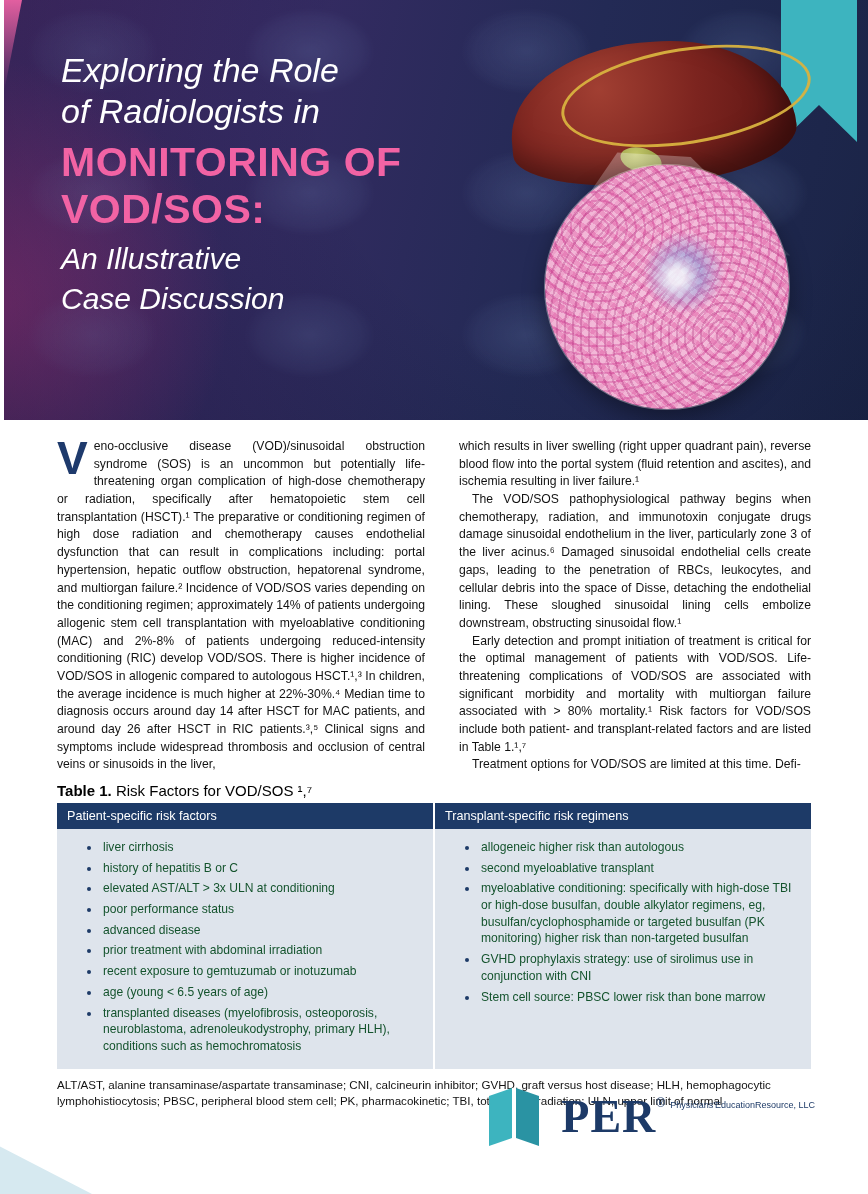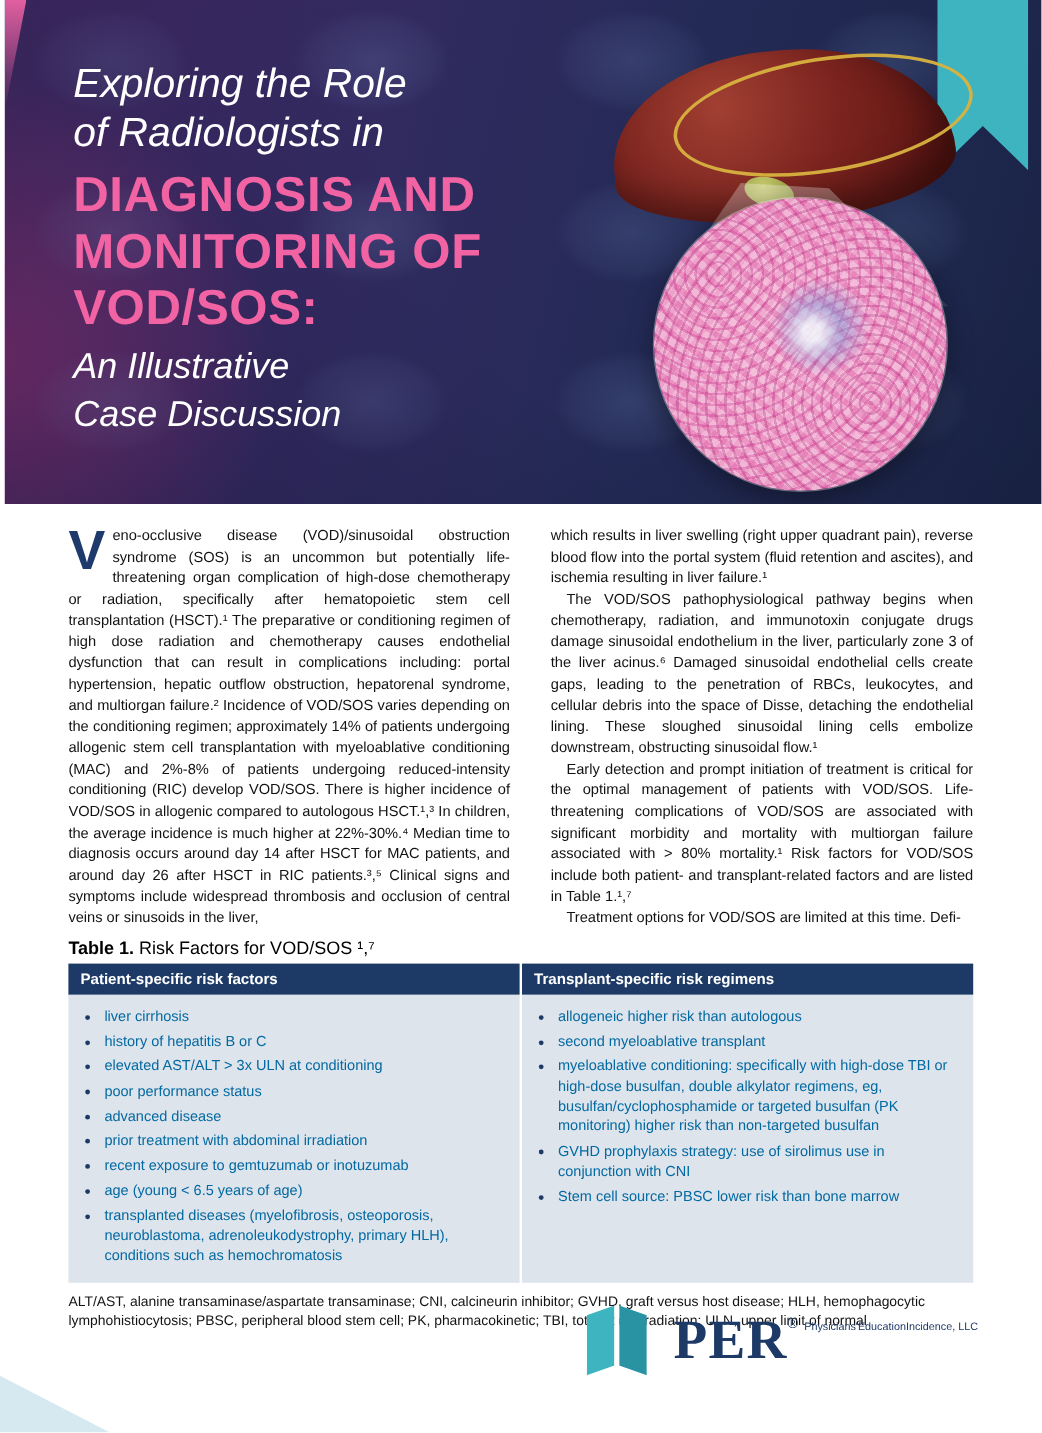--- a/index.html
+++ b/index.html
@@ -70,23 +70,23 @@
   .col p { margin:0; }
   .col .indent { text-indent:13px; }
   .dropcap { float:left; font-size:46px; line-height:37px; font-weight:700; color:#1e3a6c; padding:2px 6px 0 0; }
 
   
   .table-section { position:absolute; left:57px; top:782px; width:754px; }
   .caption { font-size:15px; color:#000; margin-bottom:4px; }
   .caption strong { font-weight:700; }
   .risk-table { display:flex; gap:2px; align-items:stretch; }
   .risk-col { flex:1; display:flex; flex-direction:column; }
-  .risk-head { background:#1d3a67; color:#ffffff; font-weight:700; font-size:12.6px; padding:6px 10px; }
-  .risk-list { background:#dee4ec; flex:1; list-style:disc outside; padding:10px 12px 10px 28px;
-    font-size:12.1px; line-height:1.38; color:#0369a1; min-height:214px; }
+  .risk-head { background:#1d3a67; color:#ffffff; font-weight:400; font-size:12.6px; padding:6px 10px; }
+  .risk-list { background:#dee4ec; flex:1; list-style:disc outside; padding:10px 12px 10px 44px;
+    font-size:12.1px; line-height:1.38; color:#14532d; min-height:214px; }
   .risk-list li { margin-bottom:4px; padding-left:2px; }
   .risk-list li::marker { color:#1d3a67; }
   .footnote { margin-top:8px; font-size:11.6px; line-height:1.4; color:#121212; }
 
   
   .page-footer { position:absolute; left:57px; top:1086px; width:758px; display:flex;
     justify-content:space-between; align-items:center; }
   .claim-line1 { font-size:21.5px; color:#7b7c80; letter-spacing:0.2px; margin-bottom:9px; }
   .claim-url { font-size:16px; color:#7b7c80; cursor:pointer; }
   .per-logo { display:flex; align-items:center; gap:22px; }
@@ -113,21 +113,20 @@
       <div class="gallbladder"></div>
       <div class="gold-band"></div>
     </div>
     <div class="magnify-cone"></div>
     <div class="histology-circle"></div>
 
     <div class="title-block">
       <div class="title-italic">Exploring the Role</div>
       <div class="title-italic">of Radiologists in</div>
       <div class="title-caps-block">
-        <div class="title-caps">DIAGNOSIS AND</div>
         <div class="title-caps">MONITORING OF</div>
         <div class="title-caps">VOD/SOS:</div>
       </div>
       <div class="title-sub-block">
         <div class="title-sub">An Illustrative</div>
         <div class="title-sub">Case Discussion</div>
       </div>
     </div>
   </header>
 
@@ -182,20 +181,20 @@
         <polygon points="0,10 23,2 23,52 0,60" fill="#3db4bf"></polygon>
         <polygon points="27,2 50,10 50,60 27,52" fill="#2a93a3"></polygon>
         <polygon points="23,2 27,2 27,52 23,52" fill="#ffffff"></polygon>
       </svg>
       <div class="per-word-wrap">
         <span class="per-word">PER</span>
         <span class="per-reg">®</span>
         <span class="per-sub">
           <span>Physicians'</span>
           <span>Education</span>
-          <span>Incidence, LLC</span>
+          <span>Resource, LLC</span>
         </span>
       </div>
     </div>
   </footer>
 
   <div class="corner-wedge"></div>
 </div>
 
 </body></html>

